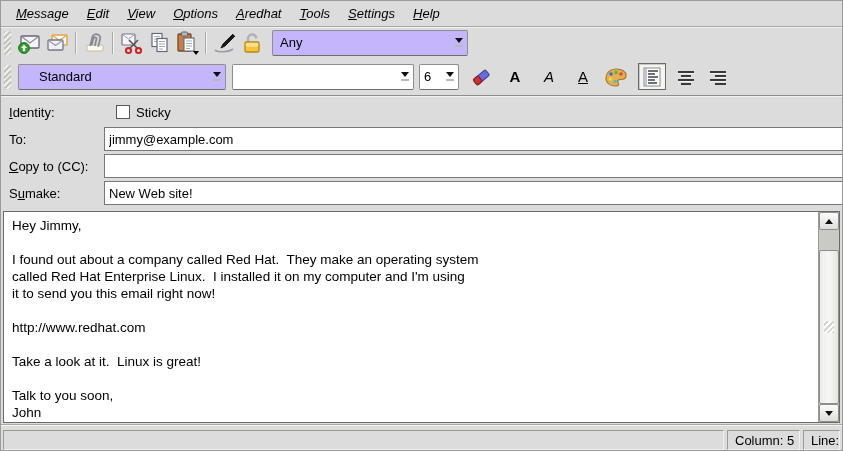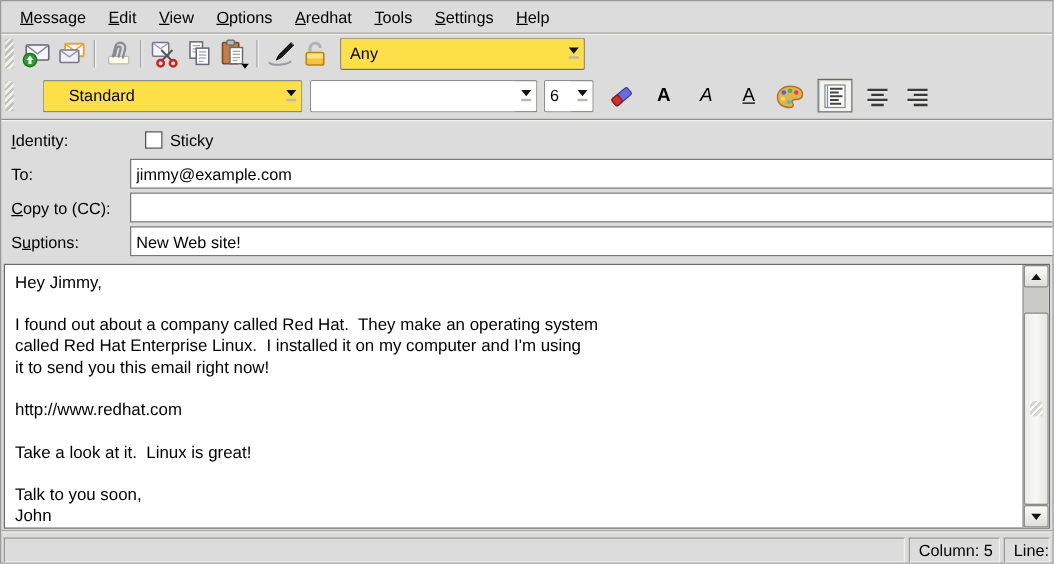--- a/index.html
+++ b/index.html
@@ -18,20 +18,21 @@
     overflow: hidden;
   }
 
   
   .menubar {
     height: 26px; display: flex; align-items: center;
     padding-left: 6px;
     border-bottom: 1px solid #a8a8a4;
     box-shadow: 0 1px 0 #f2f2f0;
     flex: 0 0 auto;
+    font-style: italic;
   }
   .menu-item { padding: 3px 9px; cursor: default; white-space: nowrap; }
   .menu-item .mn { text-decoration: underline; }
 
   
   .toolbar {
     display: flex; align-items: center;
     flex: 0 0 auto;
     padding: 2px 4px 2px 2px;
   }
@@ -46,21 +47,21 @@
     width: 28px; height: 27px;
     display: flex; align-items: center; justify-content: center;
     background: transparent; border: 1px solid transparent;
     position: relative;
   }
   .tb-sep { width: 1px; height: 22px; background: #a8a8a4; box-shadow: 1px 0 0 #f4f4f2; margin: 0 4px; }
 
   
   .combo {
     height: 26px; display: flex; align-items: center;
-    background: #fde047;
+    background: #c4b5fd;
     border: 1px solid #8e8e8a; border-bottom-color: #6e6e6a;
     border-radius: 2px;
     padding-left: 7px;
     position: relative;
   }
   .combo .combo-text { flex: 1; overflow: hidden; white-space: nowrap; }
   .combo-arrow {
     width: 17px; height: 100%; flex: 0 0 auto;
     display: flex; flex-direction: column; align-items: center; justify-content: center;
   }
@@ -291,21 +292,21 @@
 
     <div class="combo" style="width:196px; margin-left:6px;">
       <span class="combo-text">Any</span>
       <span class="combo-arrow"></span>
     </div>
   </div>
 
   <div class="toolbar tb2">
     <div class="drag-handle"></div>
 
-    <div class="combo" style="width:208px; margin-left:19px;padding-left:20px;">
+    <div class="combo" style="width:208px; margin-left:3px;padding-left:20px;">
       <span class="combo-text">Standard</span>
       <span class="combo-arrow"></span>
     </div>
 
     <div class="combo editable" style="width:182px; margin-left:6px;">
       <input value="" style="">
       <span class="combo-arrow"></span>
     </div>
 
     <div class="combo editable" style="width:40px; margin-left:5px;">
@@ -390,21 +391,21 @@
       <button class="dots-btn">...</button>
     </div>
 
     <div class="hrow">
       <div class="hlabel"><span class="mn">C</span><span>opy to (CC):</span></div>
       <input class="hfield" value="" style="">
       <button class="dots-btn">...</button>
     </div>
 
     <div class="hrow">
-      <div class="hlabel"><span>S</span><span class="mn">u</span><span>ptions:</span></div>
+      <div class="hlabel"><span>S</span><span class="mn">u</span><span>make:</span></div>
       <input class="hfield" value="New Web site!" style="">
     </div>
 
   </div>
 
   <div class="editor-wrap">
     <div class="editor">Hey Jimmy,
 
 I found out about a company called Red Hat.  They make an operating system
 called Red Hat Enterprise Linux.  I installed it on my computer and I'm using

